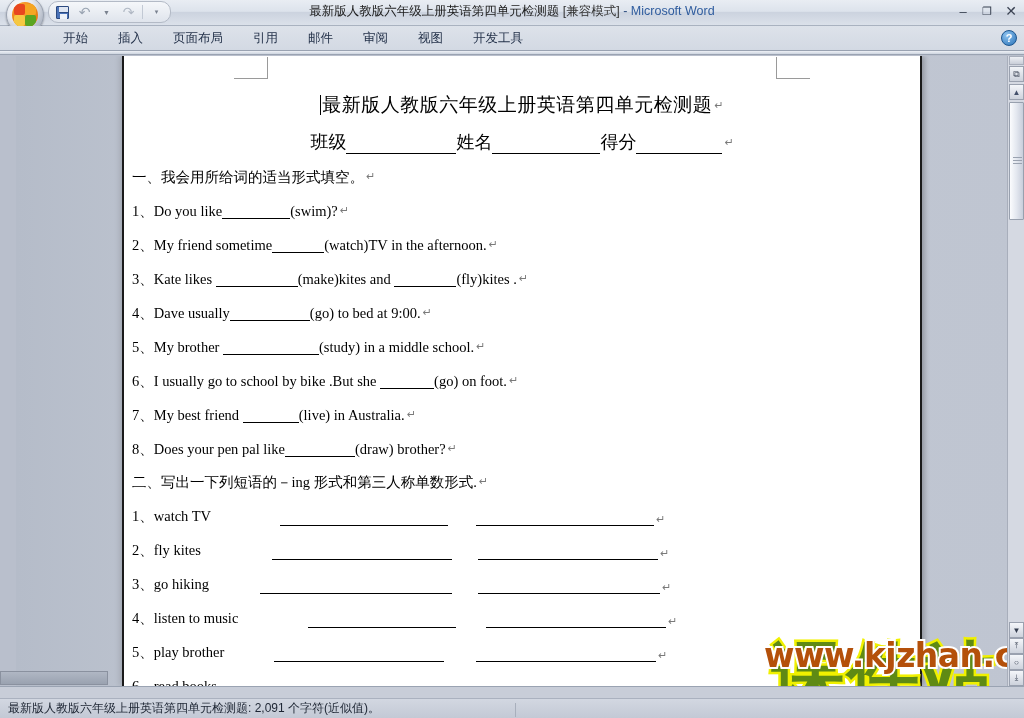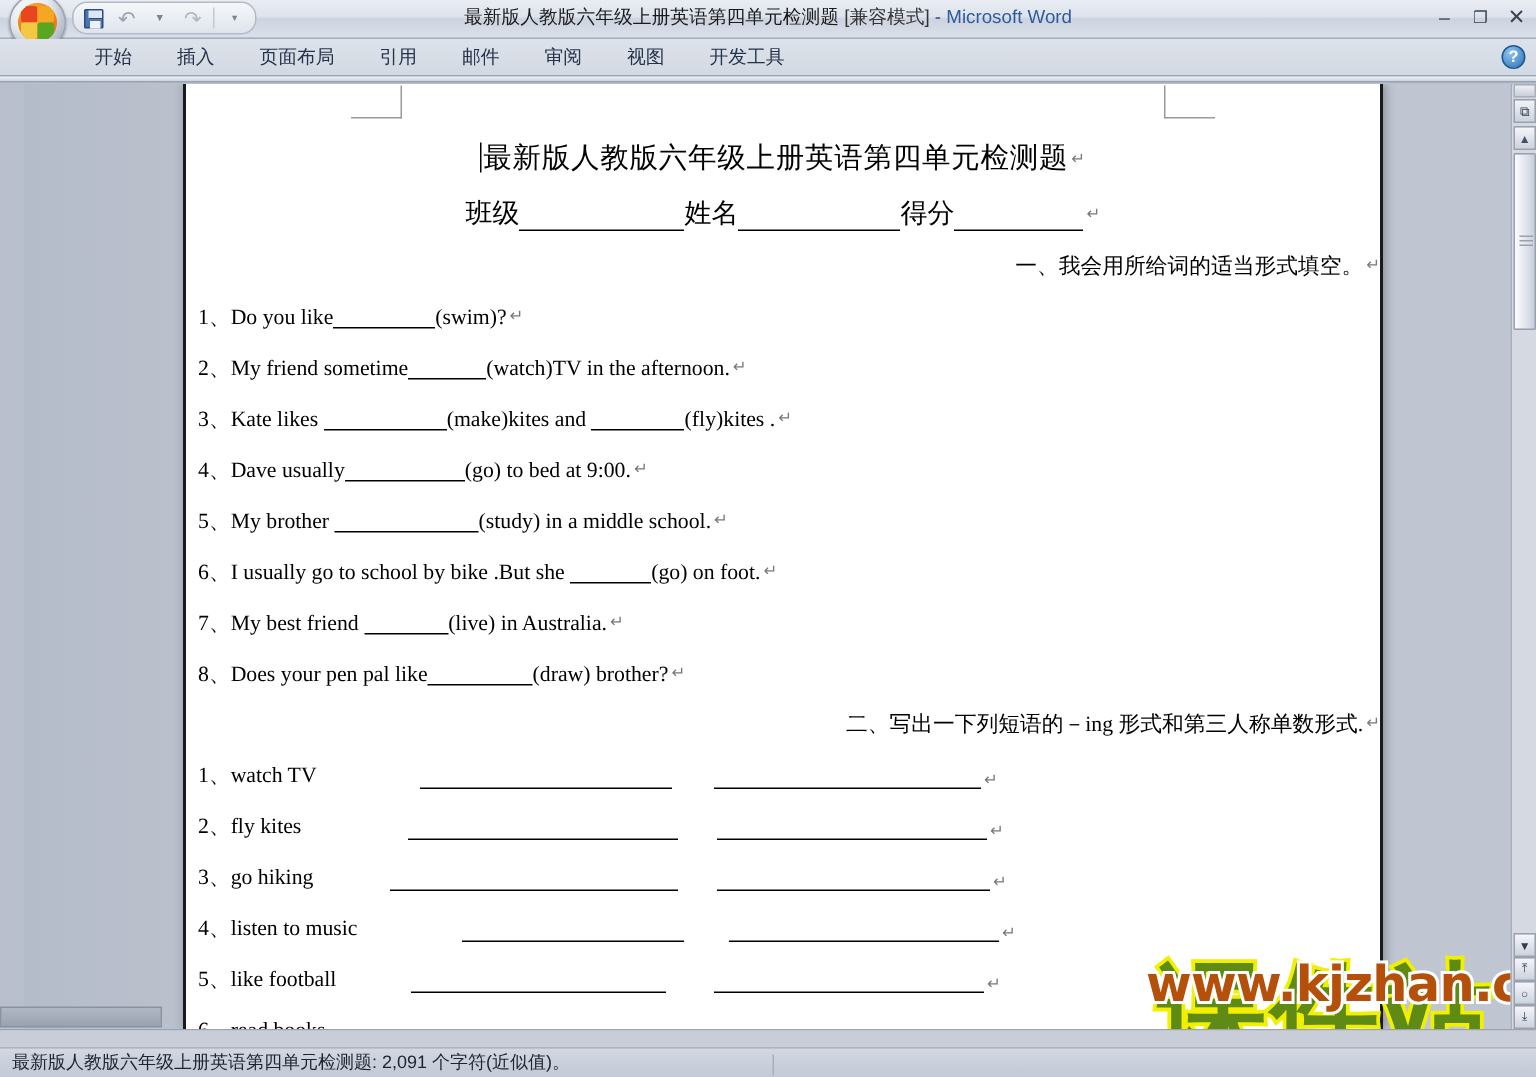--- a/index.html
+++ b/index.html
@@ -155,21 +155,20 @@
     font-family: "Liberation Serif", serif;
   }
   .pmark { color:#7a7a7a; font-size:11px; vertical-align:2px; margin-left:2px; }
 
   .ul { border-bottom:1px solid #000; display:inline-block; }
 
   
   .sec-head {
     font-size:14.5px; margin: 14px 0 0 0; padding-left:8px;
     font-family: "Liberation Serif", serif;
-    text-align: right;
   }
   .q-row {
     font-size:14.5px; margin-top: 15px; padding-left:8px;
     white-space:nowrap;
     font-family: "Liberation Serif", serif;
   }
   .blank { display:inline-block; border-bottom:1px solid #000; height:14px; vertical-align:-3px; }
 
   
   .t-row {
@@ -382,21 +381,21 @@
               <span class="pmark">↵</span>
             </div>
             <div class="t-row">
               <span class="t-label" style="width: 176px;"><span>4、</span><span>listen   to    music</span></span>
               <span class="t-line" style="width: 148px;"></span>
               <span style="width: 30px; display: inline-block;"></span>
               <span class="t-line" style="width: 180px;"></span>
               <span class="pmark">↵</span>
             </div>
             <div class="t-row">
-              <span class="t-label" style="width: 142px;"><span>5、</span><span>like   football</span></span>
+              <span class="t-label" style="width: 142px;"><span>5、</span><span>play   brother</span></span>
               <span class="t-line" style="width: 170px;"></span>
               <span style="width: 32px; display: inline-block;"></span>
               <span class="t-line" style="width: 180px;"></span>
               <span class="pmark">↵</span>
             </div>
             <div class="t-row">
               <span class="t-label" style="width: 136px;"><span>6、</span><span>read    books</span></span>
               <span class="t-line" style="width: 168px;"></span>
               <span style="width: 34px; display: inline-block;"></span>
               <span class="t-line" style="width: 182px;"></span>

